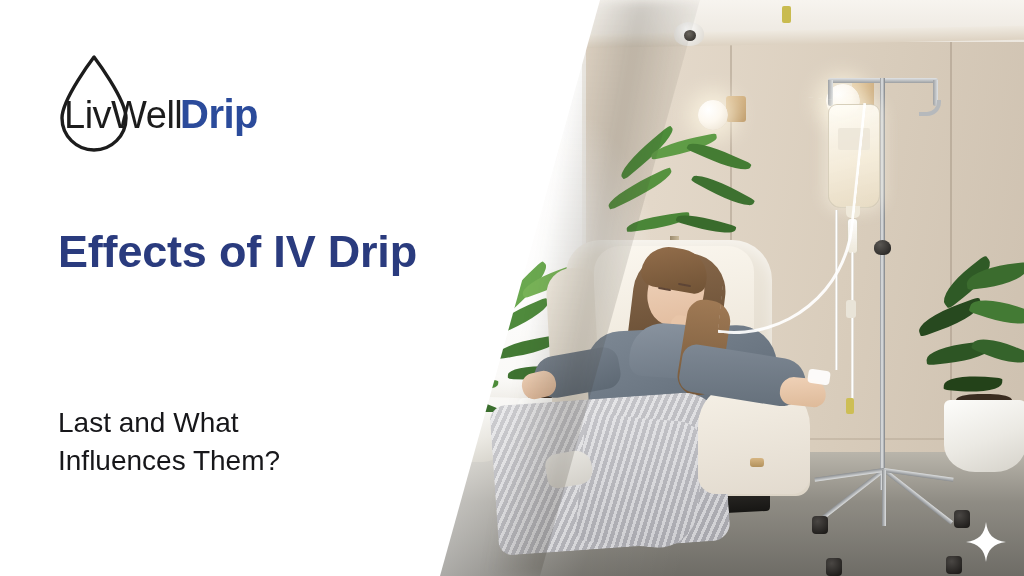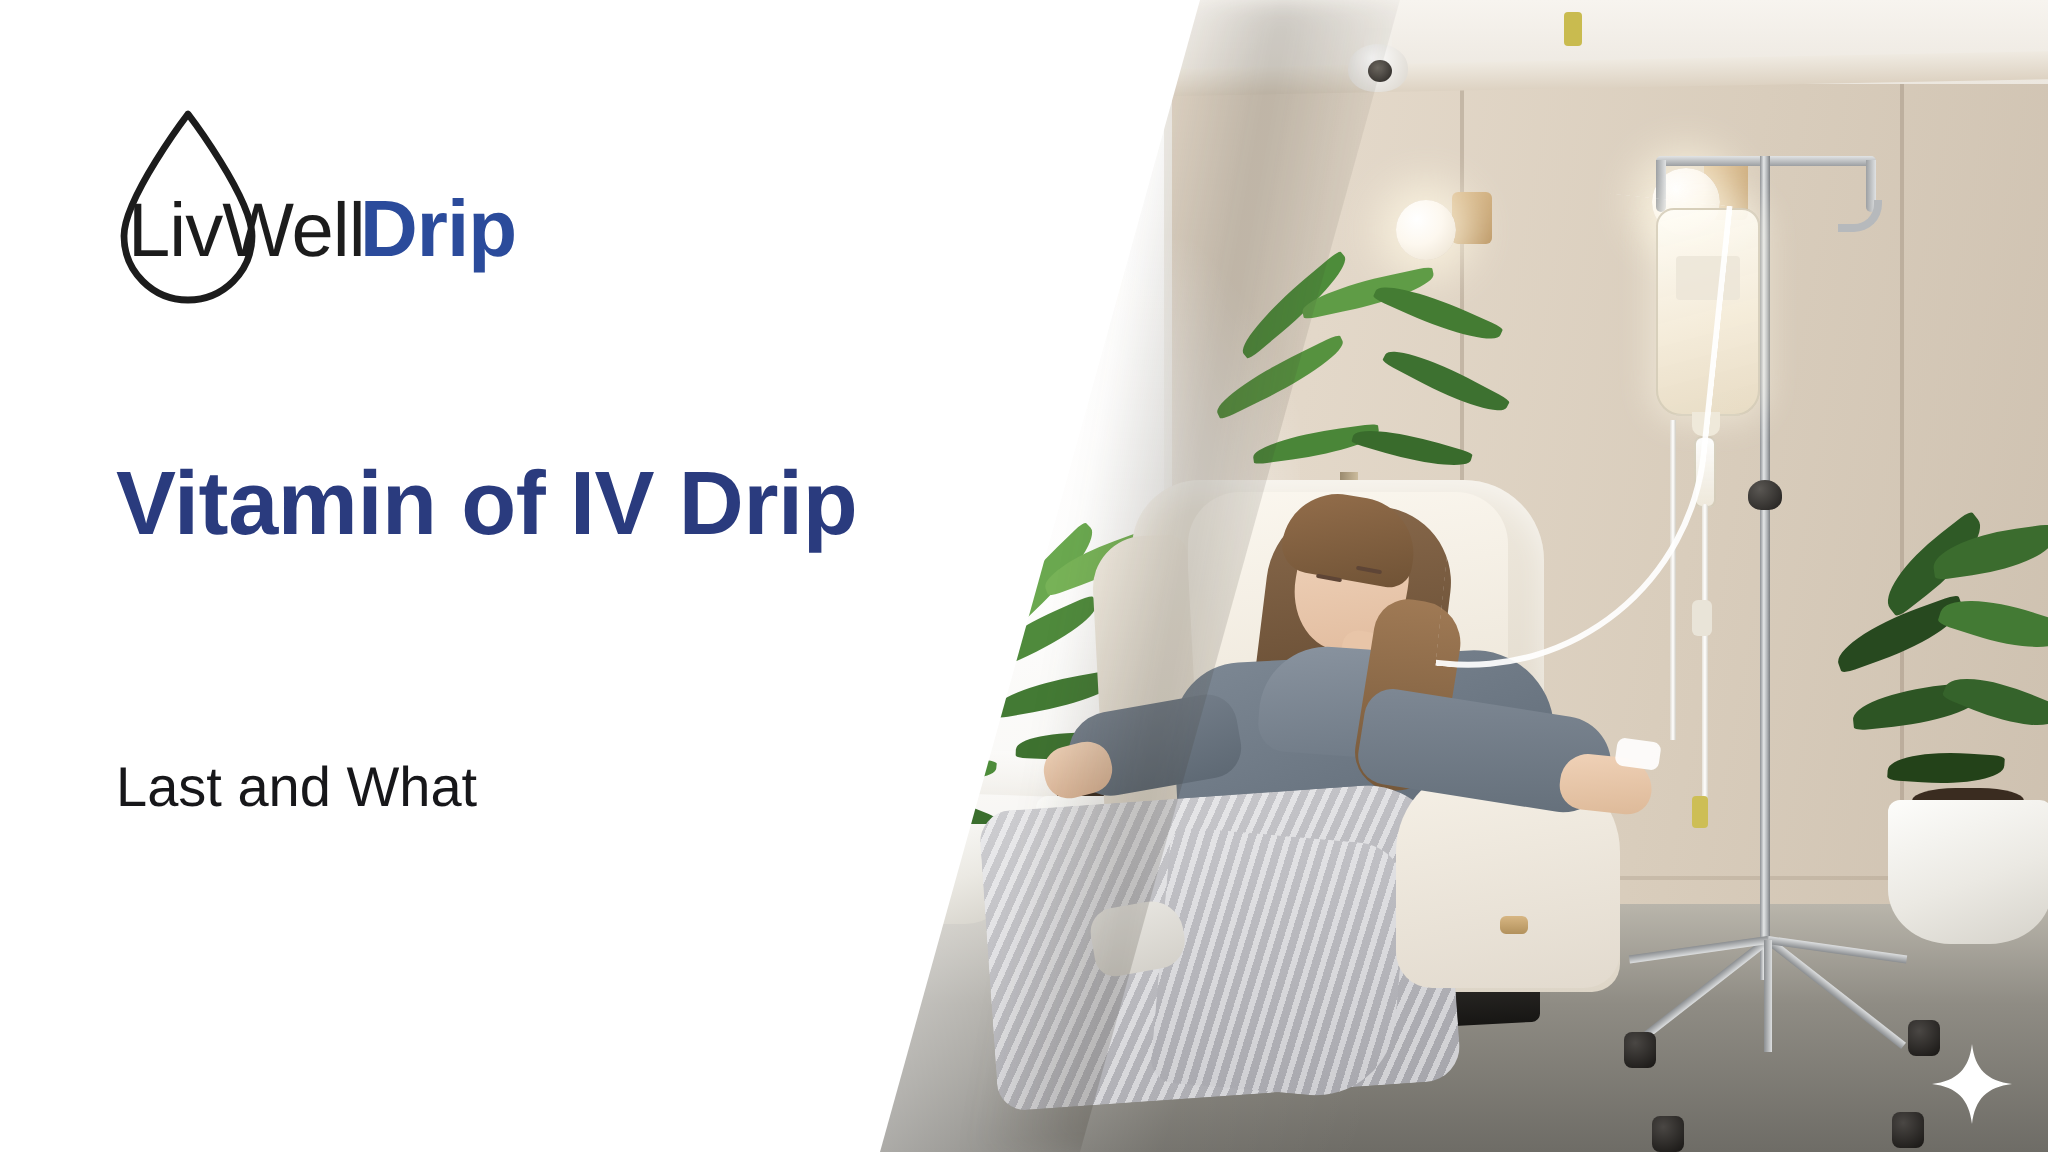--- a/index.html
+++ b/index.html
@@ -355,21 +355,21 @@
 
   #headline {
     position:absolute; left:58px; top:170px; width:440px;
     font-size:45px;
     font-weight:700;
     line-height:1.22;
     letter-spacing:-0.2px;
     color:#2A3B7E;
   }
   #subheadline {
-    position:absolute; left:58px; top:375px; width:400px;
+    position:absolute; left:58px; top:404px; width:400px;
     font-size:28px;
     font-weight:400;
     line-height:1.36;
     color:#17171a;
   }
 
   
   #sparkle { position:absolute; right:18px; bottom:14px; width:40px; height:40px; z-index:12; }
 </style>
 </head>
@@ -531,25 +531,26 @@
         <path d="M36 5 C36 5 4 47 4 66 A32 32 0 0 0 68 66 C68 47 36 5 36 5 Z" fill="none" stroke="#1c1c1c" stroke-width="3.4" stroke-linejoin="round"></path>
 
         <text id="logo-word-one" x="6" y="76" font-family="'Liberation Sans', sans-serif" font-size="38" font-weight="400" letter-spacing="-0.5" fill="#1c1c1c">LivWell</text>
 
         <text id="logo-word-two" x="122" y="76" font-family="'Liberation Sans', sans-serif" font-size="40" font-weight="600" letter-spacing="-0.5" fill="#2B4B9B">Drip</text>
       </svg>
     </div>
 
     <h1 id="headline">
       <br>
-      <span>Vitamin of IV Drip</span><br>
+      <span>Effects of IV Drip</span><br>
     </h1>
 
     <p id="subheadline">
       <span>Last and What</span><br>
+      <span>Influences Them?</span>
     </p>
   </div>
 
   <div id="sparkle">
     <svg width="40" height="40" viewBox="0 0 40 40" aria-hidden="true">
       <path d="M20 0 C21.5 12.5 27.5 18.5 40 20 C27.5 21.5 21.5 27.5 20 40 C18.5 27.5 12.5 21.5 0 20 C12.5 18.5 18.5 12.5 20 0 Z" fill="#ffffff"></path>
     </svg>
   </div>
 
 </div>

